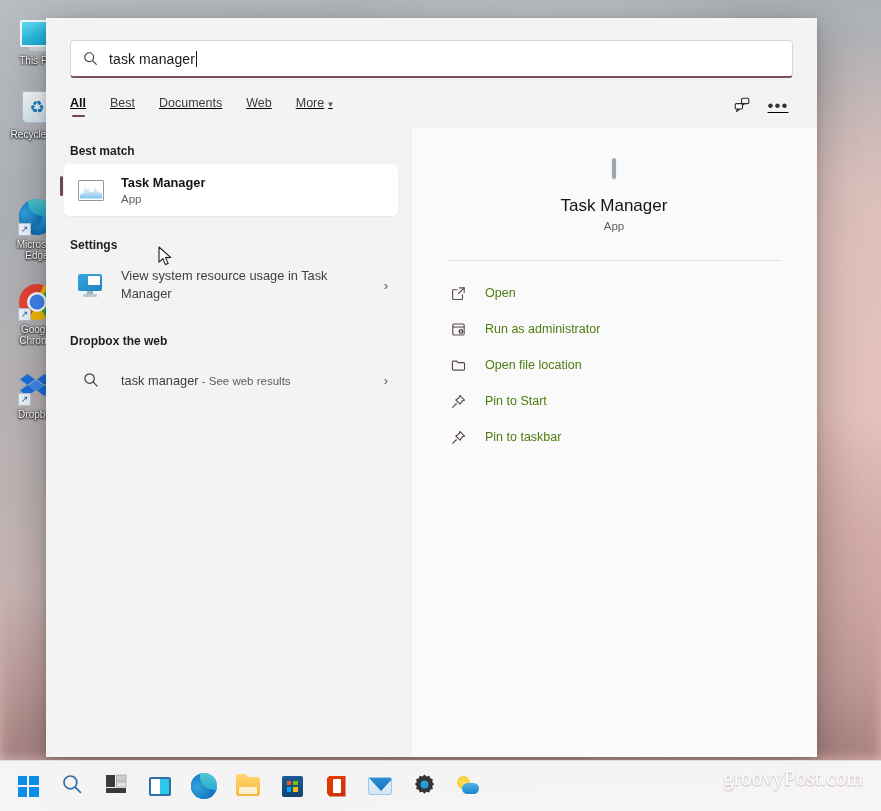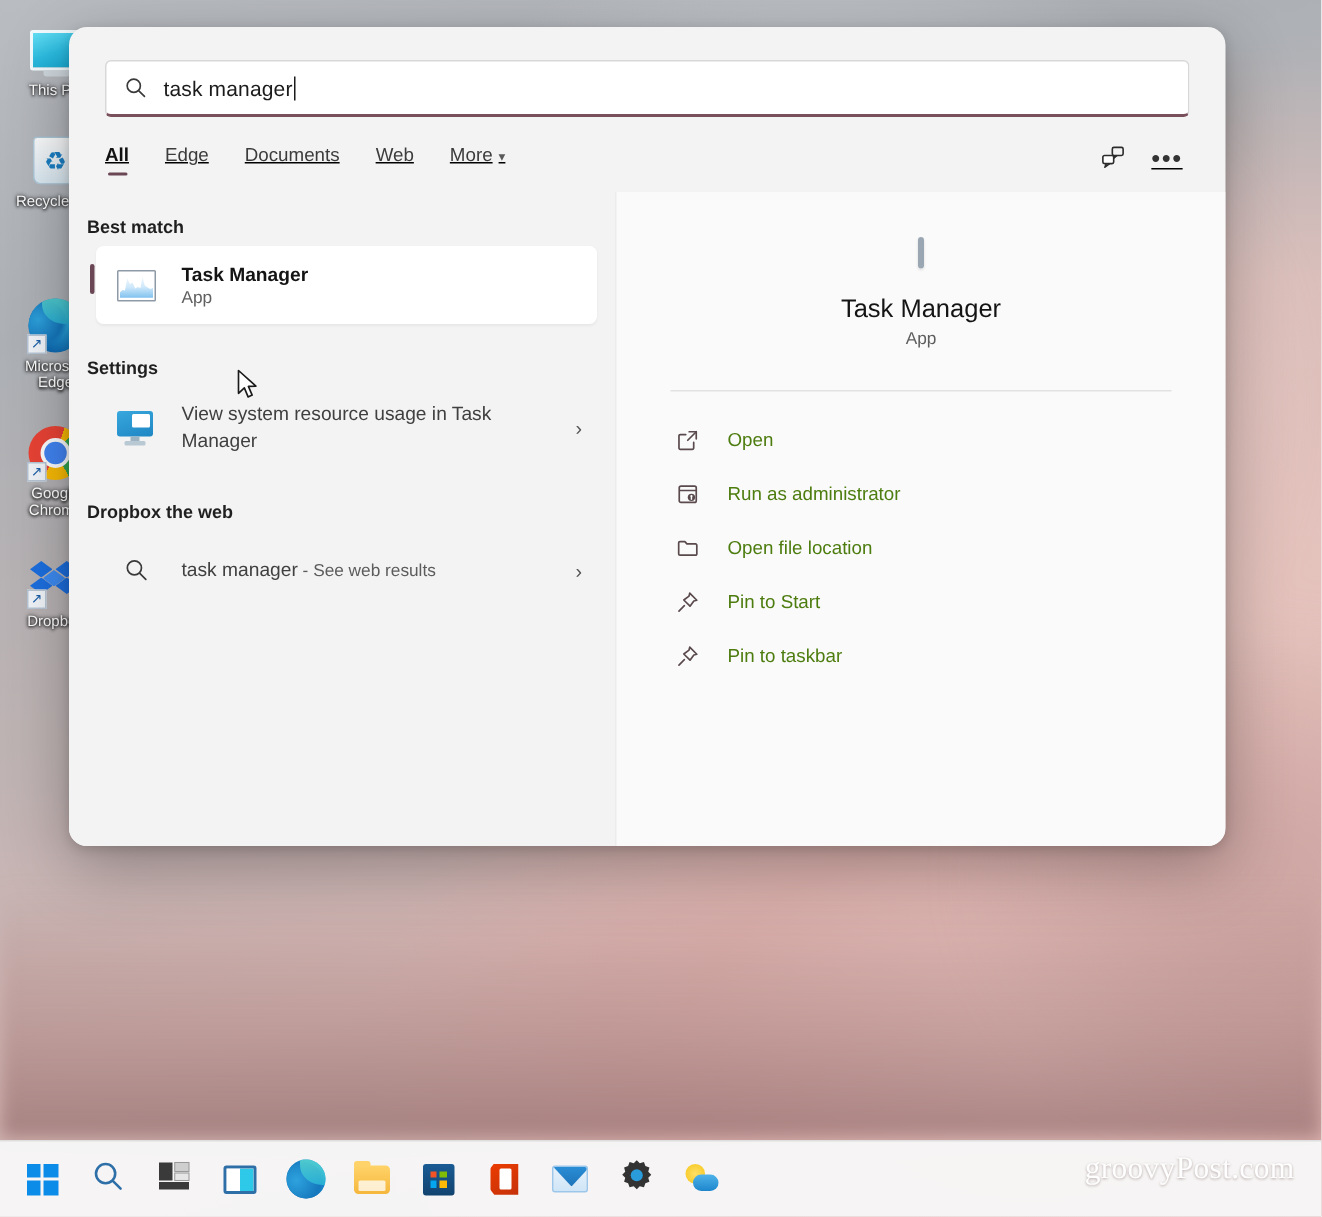--- a/index.html
+++ b/index.html
@@ -145,23 +145,23 @@
   .ic-dropbox i:nth-child(1){ left:1px;  top:2px; }
   .ic-dropbox i:nth-child(2){ left:18px; top:2px; }
   .ic-dropbox i:nth-child(3){ left:1px;  top:13px; }
   .ic-dropbox i:nth-child(4){ left:18px; top:13px; }
   .ic-dropbox i:nth-child(5){ left:9.5px;top:8px; background:#3d8bf2; }
 
   
   #search-panel {
     position: absolute;
     left: 46px; top: 18px;
-    width: 771px; height: 546px;
+    width: 771px; height: 739px;
     background: #f3f3f3;
-    border-radius: 12px;
+    border-radius: 0;
     box-shadow: 0 14px 45px rgba(0,0,0,0.30), 0 2px 8px rgba(0,0,0,0.16);
     overflow: hidden;
     z-index: 5;
     display: flex; flex-direction: column;
   }
 
   .search-top { padding: 22px 24px 0 24px; }
 
   .search-box {
     height: 38px;
@@ -231,21 +231,21 @@
   }
   .col-right {
     flex: 1;
     background: #fafafa;
     border-left: 1px solid #ececec;
     padding: 26px 0 0 0;
   }
 
   .section-label {
     font-size: 12px; color: #1f1f1f; font-weight: 600;
-    padding: 8px 24px 6px 12px;
+    padding: 8px 24px 6px 24px;
   }
 
   .result {
     position: relative;
     display: flex; align-items: center;
     margin: 0 12px 0 18px;
     padding: 9px 10px;
     border-radius: 5px;
     cursor: default;
   }
@@ -529,21 +529,21 @@
         <span class="search-text">task manager</span>
           <span class="caret"></span>
       </div>
     </div>
 
     <div class="filters">
       <div class="filter active">
         <span>All</span>
       </div>
       <div class="filter">
-        <span>Edge</span>
+        <span>Best</span>
       </div>
       <div class="filter">
         <span>Documents</span>
       </div>
       <div class="filter">
         <span>Web</span>
       </div>
       <div class="filter">
         <span>More</span><span class="chev">▾</span>
       </div>

